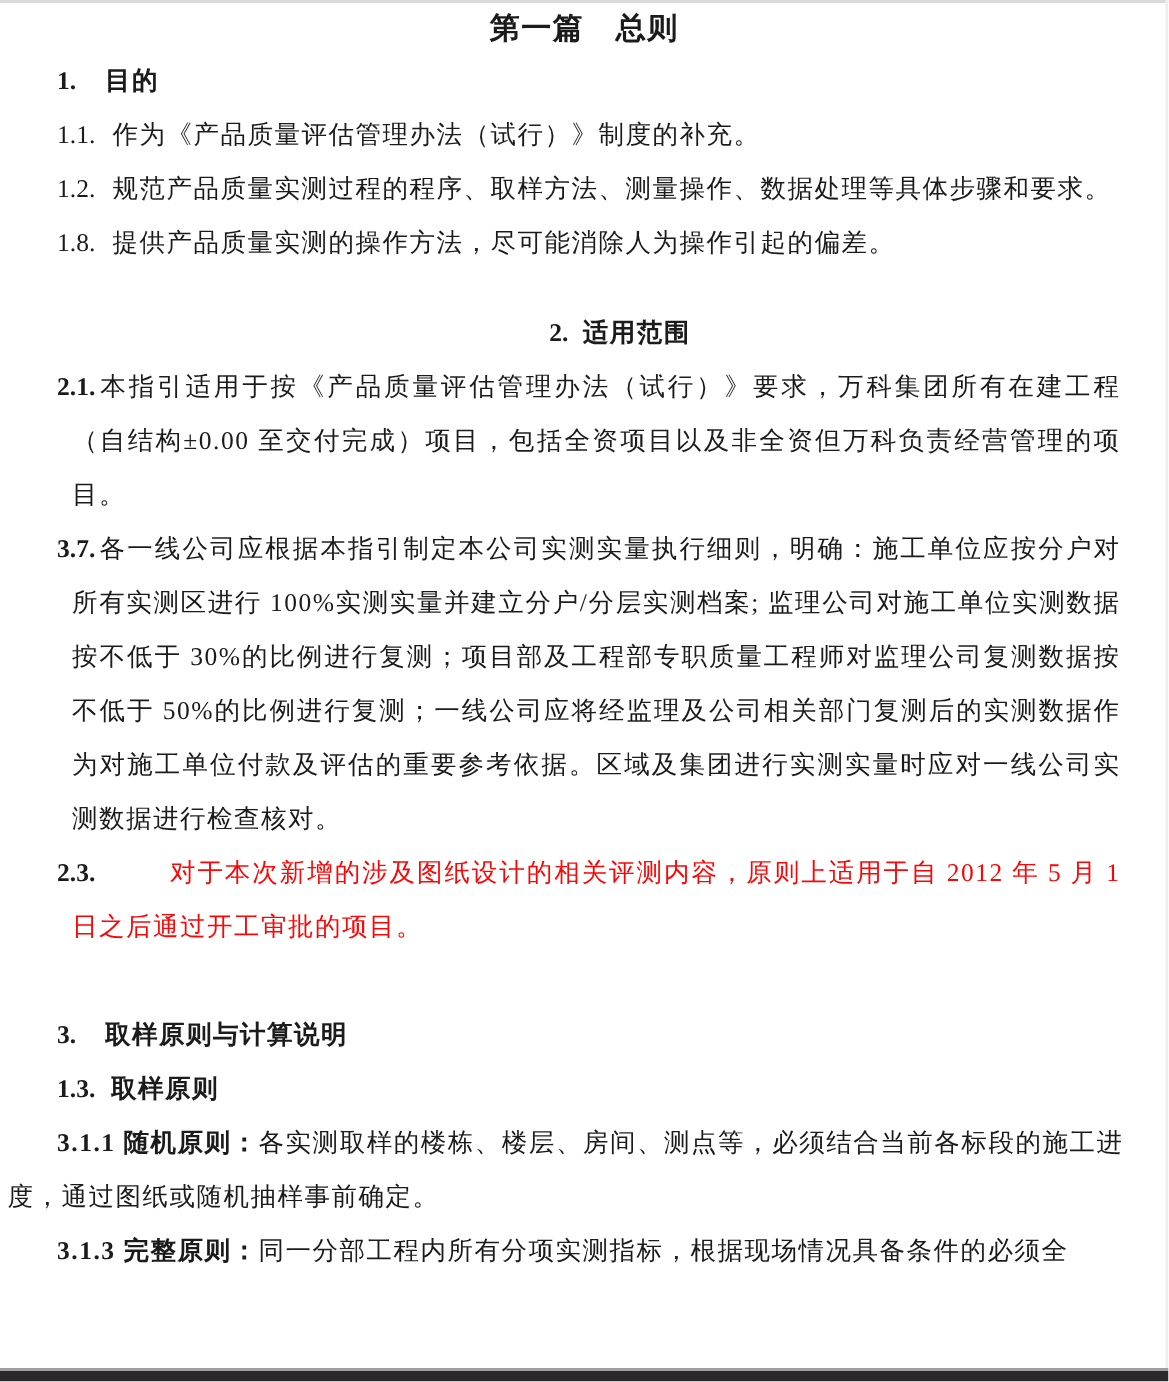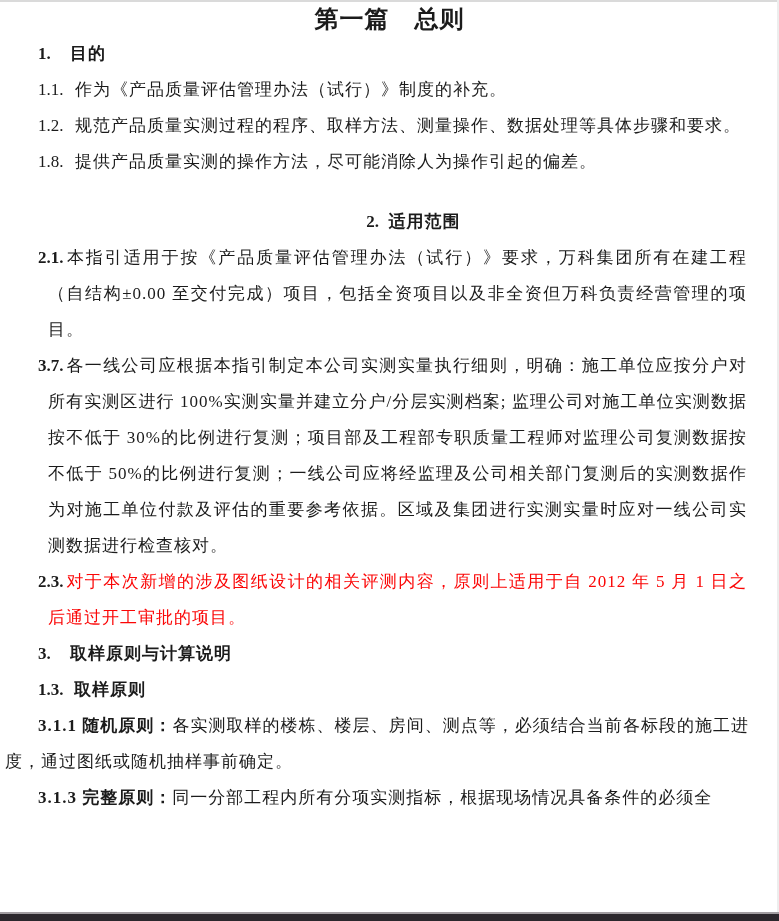--- a/index.html
+++ b/index.html
@@ -23,48 +23,48 @@
     background:#ededed;
   }
   .bottom-bar {
     position:absolute; left:0; right:0; bottom:0; height:9px;
     background:linear-gradient(to bottom, #a19da1 0px, #a19da1 2px, var(--bottom_bar,#2b272c) 2px);
     z-index:5;
   }
   .title {
     margin:0; padding-top:2px;
     text-align:center;
-    font-size:24px; font-weight:bold;
+    font-size:20px; font-weight:bold;
     line-height:34px; height:34px;
   }
   .b { font-weight:bold; }
   
   .sech { margin:0 0 0 38px; font-weight:bold; white-space:nowrap; }
   .sech .num { display:inline-block; width:32px; letter-spacing:0; }
   .sech2 .num { width:36px; }
   .gap-before { margin-top:24px;text-align:center; }
-  .gap-before-lg { }
+  .gap-before-lg { margin-top:36px; }
   
   .item1 { margin-left:38px; white-space:nowrap; }
   .item1 .num { display:inline-block; width:37px; letter-spacing:0; }
   
   .hang {
     margin-left:48px; padding-right:32px;
     text-indent:-10px; text-align:justify;
   }
   .hang .num {
     display:inline-block; width:28px;
     text-indent:0; font-weight:bold; letter-spacing:0;
   }
   
   .p3 {
     margin-left:5px; padding-right:30px;
     text-indent:33px; text-align:justify;
   }
-  .red-text { color:var(--highlight_red,#f00); }
+  .red-text { color:var(--highlight_red,#f00);margin-left:47px; }
 </style>
 </head>
 <body>
 
 <div class="doc">
   <div class="top-edge"></div>
   <div class="right-edge"></div>
 
   <h1 class="title">第一篇　总则</h1>
 

